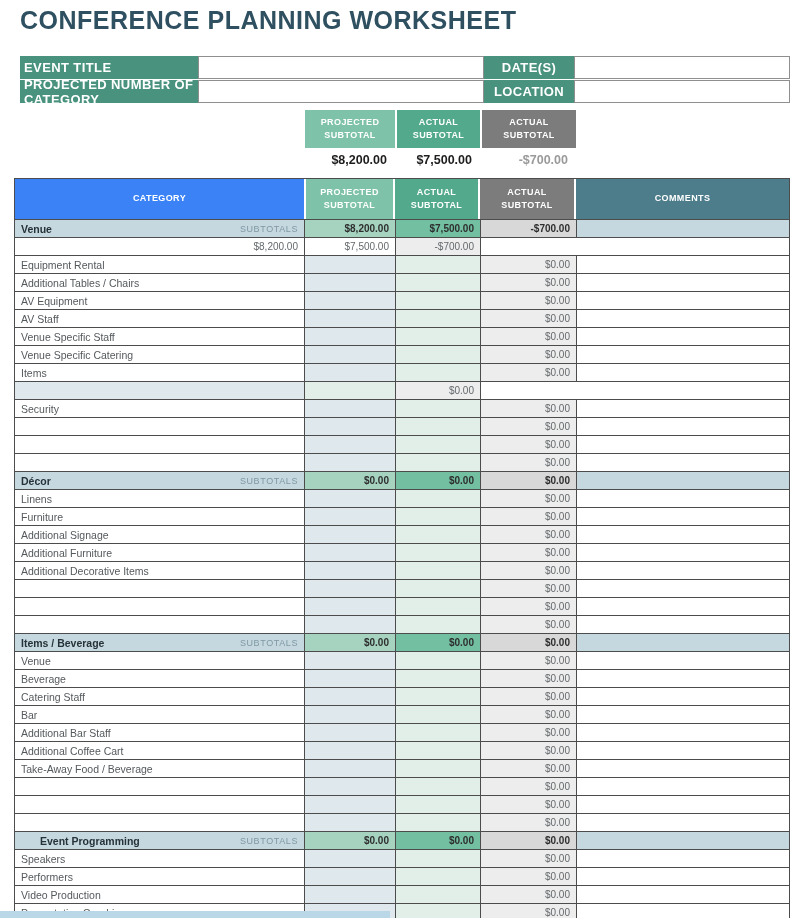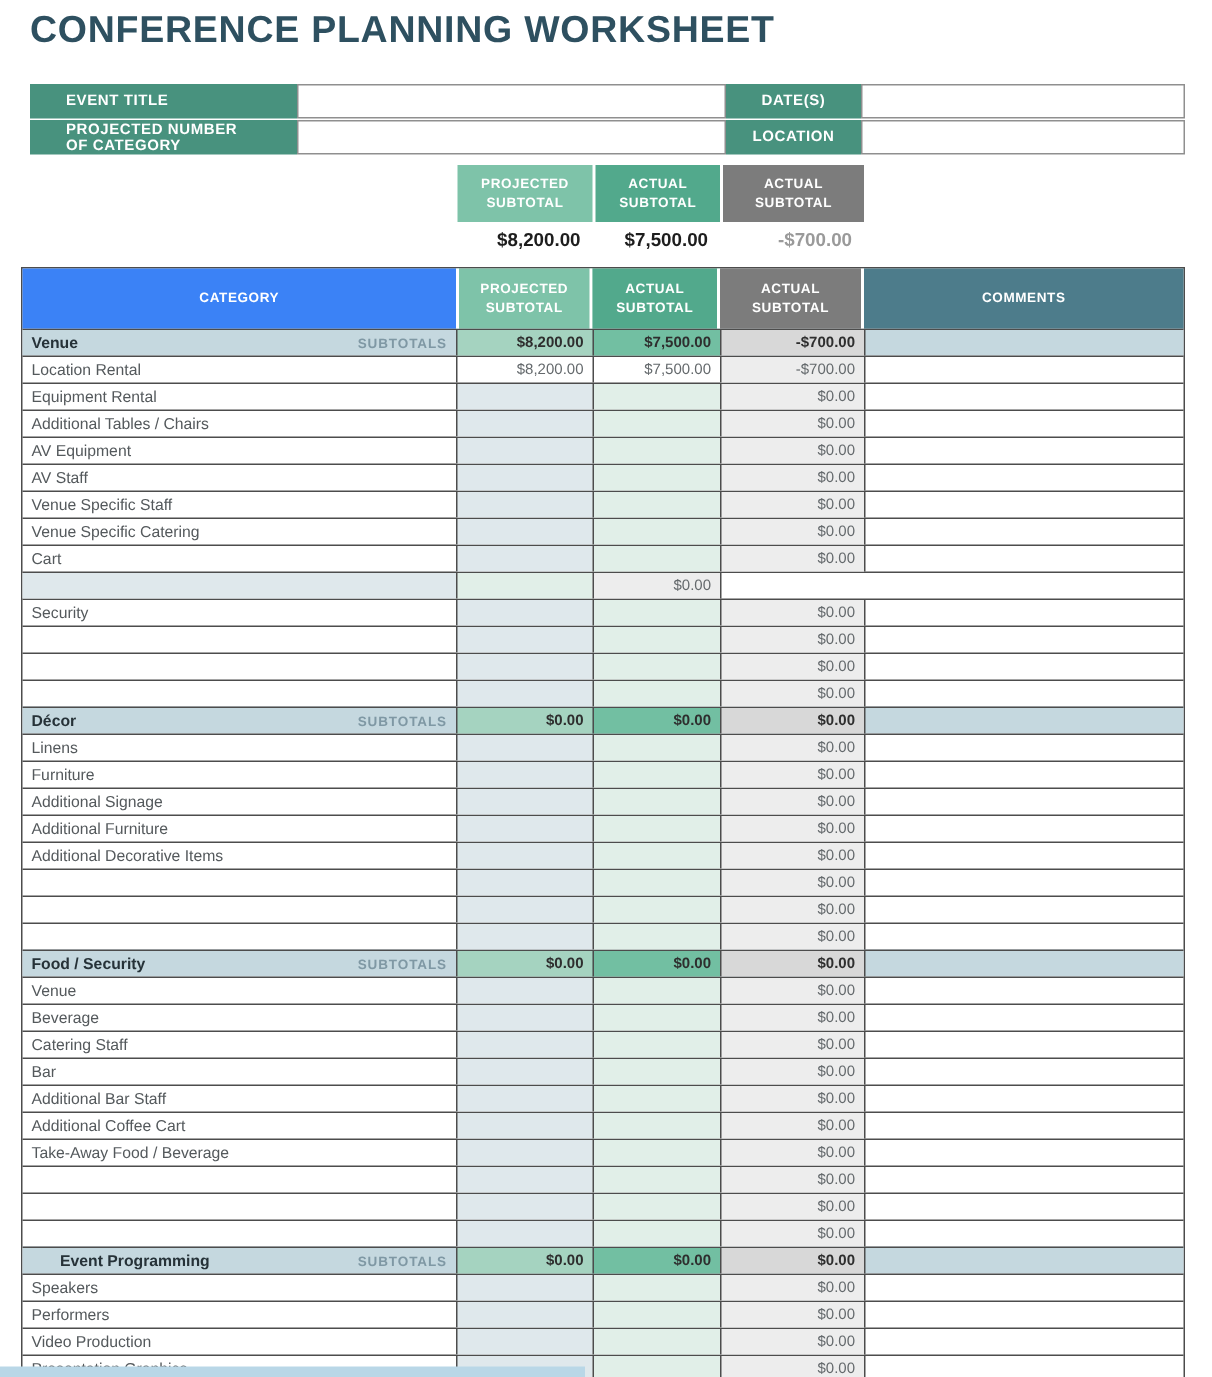--- a/index.html
+++ b/index.html
@@ -12,22 +12,22 @@
     position:absolute; left:20px; top:6px;
     font-size:25px; font-weight:bold; color:#2e5060; letter-spacing:.5px;
   }
   
   .info-grid {
     position:absolute; left:20px; top:56px;
     display:grid; grid-template-columns:178px 286px 90px 216px;
     grid-auto-rows:23px; row-gap:1px;
   }
   .info-label {
-    background:#48927e; color:#fff; font-size:10px; font-weight:bold;
-    letter-spacing:.4px; display:flex; align-items:center; padding:0 24px;
+    background:#48927e; color:#fff; font-size:13px; font-weight:bold;
+    letter-spacing:.4px; display:flex; align-items:center; padding:0 4px;
   }
   .info-label.center { justify-content:center; }
   .info-input { background:#fff; border:1px solid #8f8f8f; font-size:10px; color:#444; padding:0 6px; }
   
   .summary-box {
     position:absolute; top:110px; height:38px; color:#fff; font-weight:bold;
     font-size:9px; letter-spacing:.4px; line-height:1.5; text-align:center;
     display:flex; align-items:center; justify-content:center; padding:0 12px;
   }
   .sb-projected { left:305px; width:90px; background:#7ec3a9; }
@@ -59,21 +59,21 @@
   .cell { display:flex; align-items:center; overflow:hidden; white-space:nowrap; }
   .cell + .cell { border-left:1px solid #4c4c4c; }
   .cell.name { font-size:10.5px; color:#54595c; padding:0 6px;gap:44px; }
   .cell.money { font-size:10px; color:#64696c; justify-content:flex-end; padding:0 6px; }
   .cell.proj-empty { background:#dfe8ec; }
   .cell.act-empty  { background:#e1efe8; }
   .cell.diff       { background:#ededed; }
   .section-row { background:#c5d8df; }
   .section-row .cell.name { font-weight:bold; font-size:10.5px; color:#263238; }
   .section-row .subtotals-label {
-    margin-left:auto; font-size:9px; font-weight:bold; color:#7f98a4; letter-spacing:.6px;
+    margin-left:auto; font-size:9px; font-weight:normal; color:#7f98a4; letter-spacing:.6px;
   }
   .section-row .cell.money { font-weight:bold; color:#2e2e2e; font-size:10px; }
   .section-row .sec-proj { background:#a5d3c0; }
   .section-row .sec-act  { background:#72bfa2; }
   .section-row .sec-diff { background:#d8d8d8; }
   .neg { color:#8e8e8e; }
   .bottom-artifact {
     position:absolute; left:0; top:911px; width:390px; height:7px; background:#b9d7e7;
   }
 </style>
@@ -113,21 +113,20 @@
         <div class="cell name">
           <div class="" style="display: inline;">Venue</div>
           <div class="subtotals-label">SUBTOTALS</div>
         </div>
         <div class="cell money sec-proj">$8,200.00</div>
         <div class="cell money sec-act">$7,500.00</div>
         <div class="cell money sec-diff">-$700.00</div>
         <div class="cell comments"></div>
       </div>
       <div class="row">
-        <div class="cell name">Location Rental</div>
         <div class="cell money">$8,200.00</div>
         <div class="cell money">$7,500.00</div>
         <div class="cell money diff neg">-$700.00</div>
         <div class="cell comments"></div>
       </div>
       <div class="row">
         <div class="cell name">Equipment Rental</div>
         <div class="cell money proj-empty"></div>
         <div class="cell money act-empty"></div>
         <div class="cell money diff">$0.00</div>
@@ -162,21 +161,21 @@
         <div class="cell comments"></div>
       </div>
       <div class="row">
         <div class="cell name">Venue Specific Catering</div>
         <div class="cell money proj-empty"></div>
         <div class="cell money act-empty"></div>
         <div class="cell money diff">$0.00</div>
         <div class="cell comments"></div>
       </div>
       <div class="row">
-        <div class="cell name">Cart</div>
+        <div class="cell name">Items</div>
         <div class="cell money proj-empty"></div>
         <div class="cell money act-empty"></div>
         <div class="cell money diff">$0.00</div>
         <div class="cell comments"></div>
       </div>
       <div class="row">
         <div class="cell money proj-empty"></div>
         <div class="cell money act-empty"></div>
         <div class="cell money diff">$0.00</div>
         <div class="cell comments"></div>
@@ -270,21 +269,21 @@
       </div>
       <div class="row">
         <div class="cell name"></div>
         <div class="cell money proj-empty"></div>
         <div class="cell money act-empty"></div>
         <div class="cell money diff">$0.00</div>
         <div class="cell comments"></div>
       </div>
       <div class="row section-row">
         <div class="cell name">
-          <div class="" style="display: inline;">Food / Security</div>
+          <div class="" style="display: inline;">Items / Beverage</div>
           <div class="subtotals-label">SUBTOTALS</div>
         </div>
         <div class="cell money sec-proj">$0.00</div>
         <div class="cell money sec-act">$0.00</div>
         <div class="cell money sec-diff">$0.00</div>
         <div class="cell comments"></div>
       </div>
       <div class="row">
         <div class="cell name">Venue</div>
         <div class="cell money proj-empty"></div>

